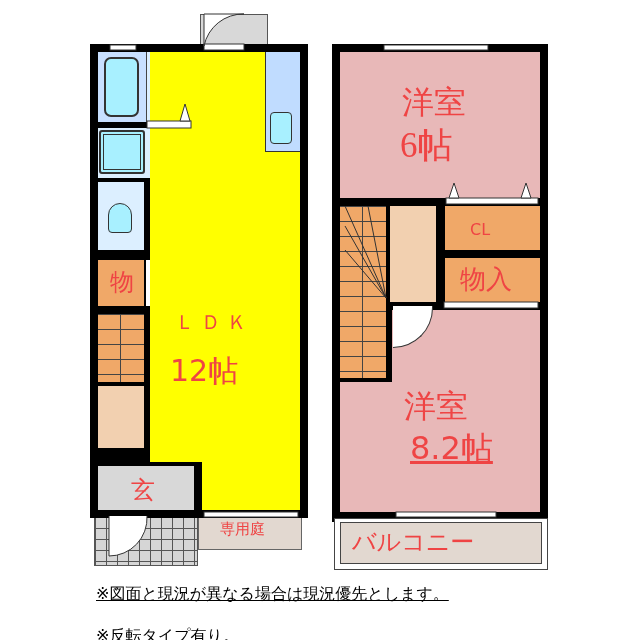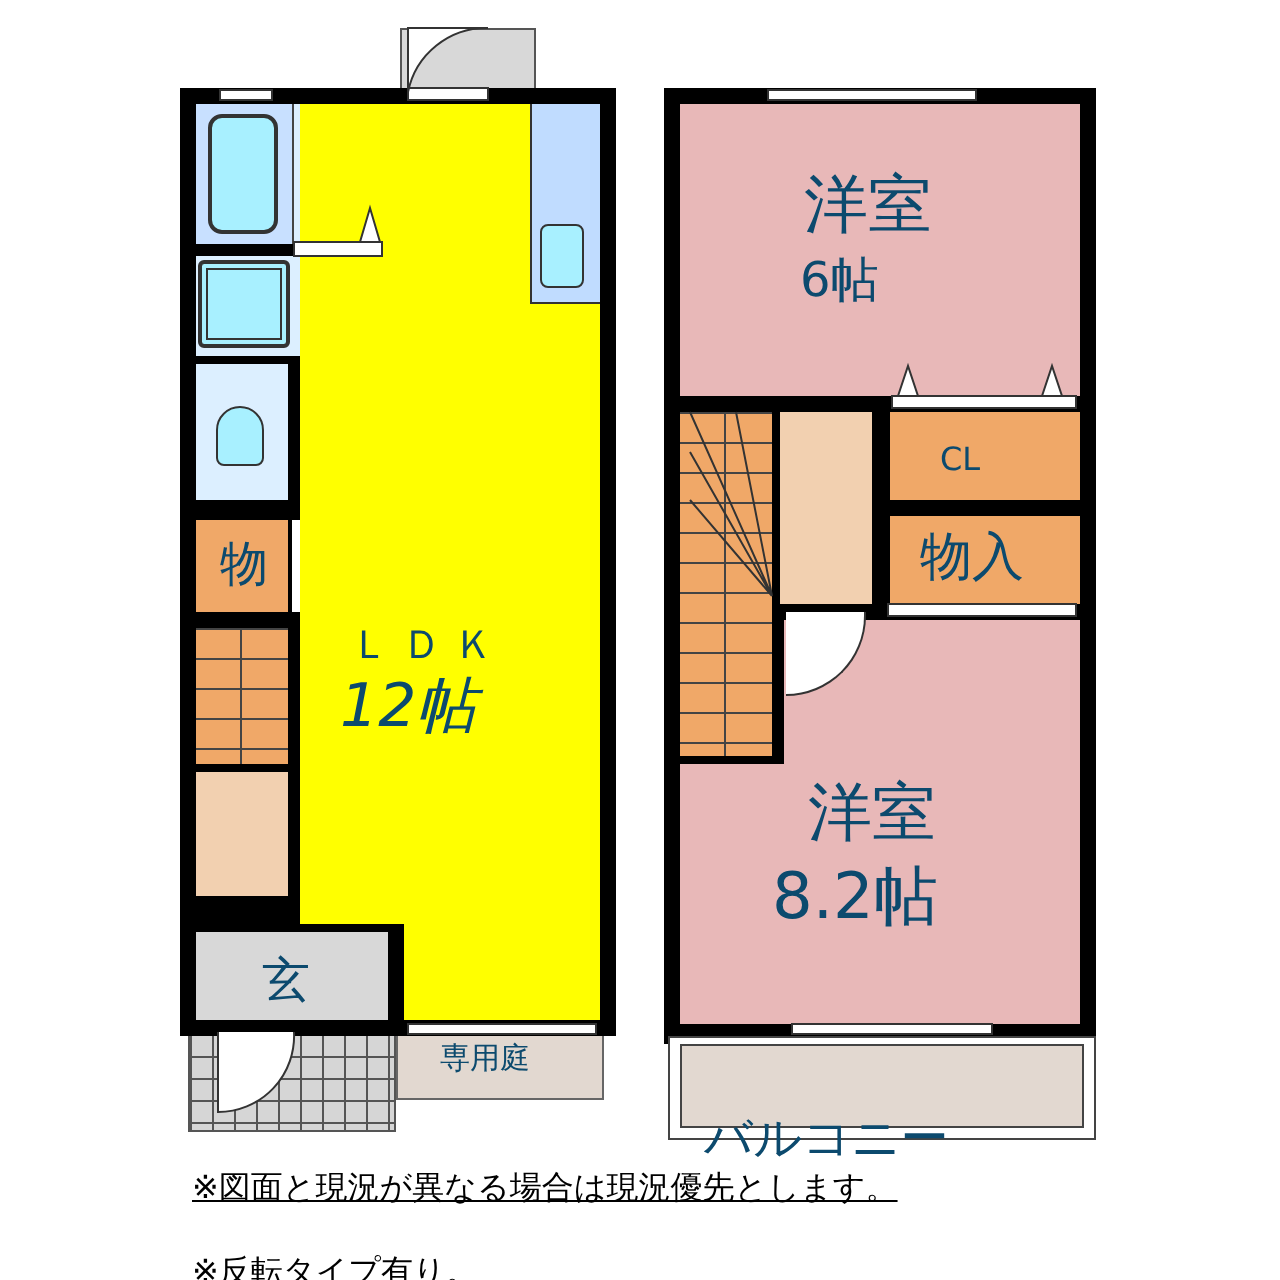--- a/index.html
+++ b/index.html
@@ -1,19 +1,19 @@
 <!DOCTYPE html>
 <html><head>
 <meta charset="utf-8">
 <style>
   html,body{margin:0;padding:0;background:#fff;}
   body{width:640px;height:640px;position:relative;overflow:hidden;font-family:"DejaVu Sans","Liberation Sans",sans-serif;}
   .abs{position:absolute;box-sizing:border-box;}
   .wall{background:#000;}
-  .lbl{position:absolute;color:#0c4a6e;white-space:pre;line-height:1;}
+  .lbl{position:absolute;color:#ef4444;white-space:pre;line-height:1;}
   svg{position:absolute;left:0;top:0;}
   .note{position:absolute;left:96px;font-size:16px;color:#000;line-height:1;white-space:nowrap;text-decoration:underline;}
 </style>
 </head>
 <body>
 
 <div>
 
   <div class="abs" style="left:200px;top:14px;width:68px;height:32px;background:#d8d8d8;border:1px solid #555;"></div>
 
@@ -46,49 +46,49 @@
 
   <div class="abs" style="left:98px;top:466px;width:96px;height:44px;background:#d8d8d8;"></div>
   <span class="lbl" style="left:131px;top:478px;font-size:24px;">玄</span>
 
   <div class="abs" style="left:150px;top:52px;width:150px;height:410px;background:#ffff00;"></div>
   <div class="abs" style="left:202px;top:460px;width:98px;height:50px;background:#ffff00;"></div>
 
   <div class="abs" style="left:265px;top:52px;width:35px;height:100px;background:#c0dcff;border-left:1px solid #333;border-bottom:1px solid #333;"></div>
   <div class="abs" style="left:270px;top:112px;width:22px;height:32px;background:#a8f0ff;border:1.5px solid #333;border-radius:4px;"></div>
   <span class="lbl" style="left:175px;top:312px;font-size:20px;letter-spacing:6px;">ＬＤＫ</span>
-  <span class="lbl" style="left:170px;top:339px;font-size:30px;font-style:italic;">12帖</span>
+  <span class="lbl" style="left:170px;top:356px;font-size:30px;">12帖</span>
 </div>
 
 <div>
   <div class="abs wall" style="left:332px;top:44px;width:216px;height:478px;"></div>
 
   <div class="abs" style="left:340px;top:52px;width:200px;height:146px;background:#e8b8b8;"></div>
   <span class="lbl" style="left:402px;top:86px;font-size:32px;">洋室</span>
-  <span class="lbl" style="left:400px;top:128px;font-size:24px;">6帖</span>
+  <span class="lbl" style="left:400px;top:128px;font-size:35px;font-family:Liberation Serif, serif;">6帖</span>
 
   <div class="abs" style="left:340px;top:206px;width:46px;height:172px;background-color:#f0a868;background-image:linear-gradient(#444 1px,transparent 1px),linear-gradient(90deg,transparent 22px,#444 22px,#444 23px,transparent 23px);background-size:46px 15px,46px 172px;"></div>
   <div class="abs" style="left:390px;top:206px;width:46px;height:96px;background:#f2d0b0;"></div>
   <div class="abs" style="left:393px;top:306px;width:40px;height:42px;background:#fff;border-bottom-right-radius:40px;border-right:1px solid #333;border-bottom:1px solid #333;"></div>
 
   <div class="abs" style="left:445px;top:206px;width:95px;height:44px;background:#f0a868;"></div>
   <span class="lbl" style="left:470px;top:222px;font-size:16px;">CL</span>
 
   <div class="abs" style="left:445px;top:258px;width:95px;height:44px;background:#f0a868;"></div>
   <span class="lbl" style="left:460px;top:266px;font-size:26px;">物入</span>
 
   <div class="abs" style="left:392px;top:310px;width:148px;height:74px;background:#e8b8b8;"></div>
   <div class="abs" style="left:340px;top:382px;width:200px;height:130px;background:#e8b8b8;"></div>
   <div class="abs" style="left:393px;top:306px;width:40px;height:42px;background:#fff;border-bottom-right-radius:40px;border-right:1px solid #333;border-bottom:1px solid #333;"></div>
   <span class="lbl" style="left:404px;top:390px;font-size:32px;">洋室</span>
-  <span class="lbl" style="left:386px;top:432px;font-size:32px;">8.2帖</span>
+  <span class="lbl" style="left:410px;top:432px;font-size:32px;text-decoration:underline;">8.2帖</span>
 
   <div class="abs" style="left:334px;top:518px;width:214px;height:52px;background:#fff;border:1px solid #444;"></div>
   <div class="abs" style="left:340px;top:522px;width:202px;height:42px;background:#e2d8d0;border:1px solid #444;"></div>
-  <span class="lbl" style="left:352px;top:530px;font-size:24px;margin-top:27px;">バルコニー</span>
+  <span class="lbl" style="left:352px;top:530px;font-size:24px;">バルコニー</span>
 </div>
 
 <svg width="640" height="640">
   <g fill="#fff" stroke="#333" stroke-width="1">
     <rect x="110" y="45" width="26" height="5"></rect>
     <rect x="204" y="44" width="40" height="6"></rect>
     <rect x="147" y="121" width="44" height="7"></rect>
     <rect x="384" y="45" width="104" height="5"></rect>
     <rect x="396" y="512" width="100" height="5"></rect>
     <rect x="204" y="512" width="94" height="5"></rect>

